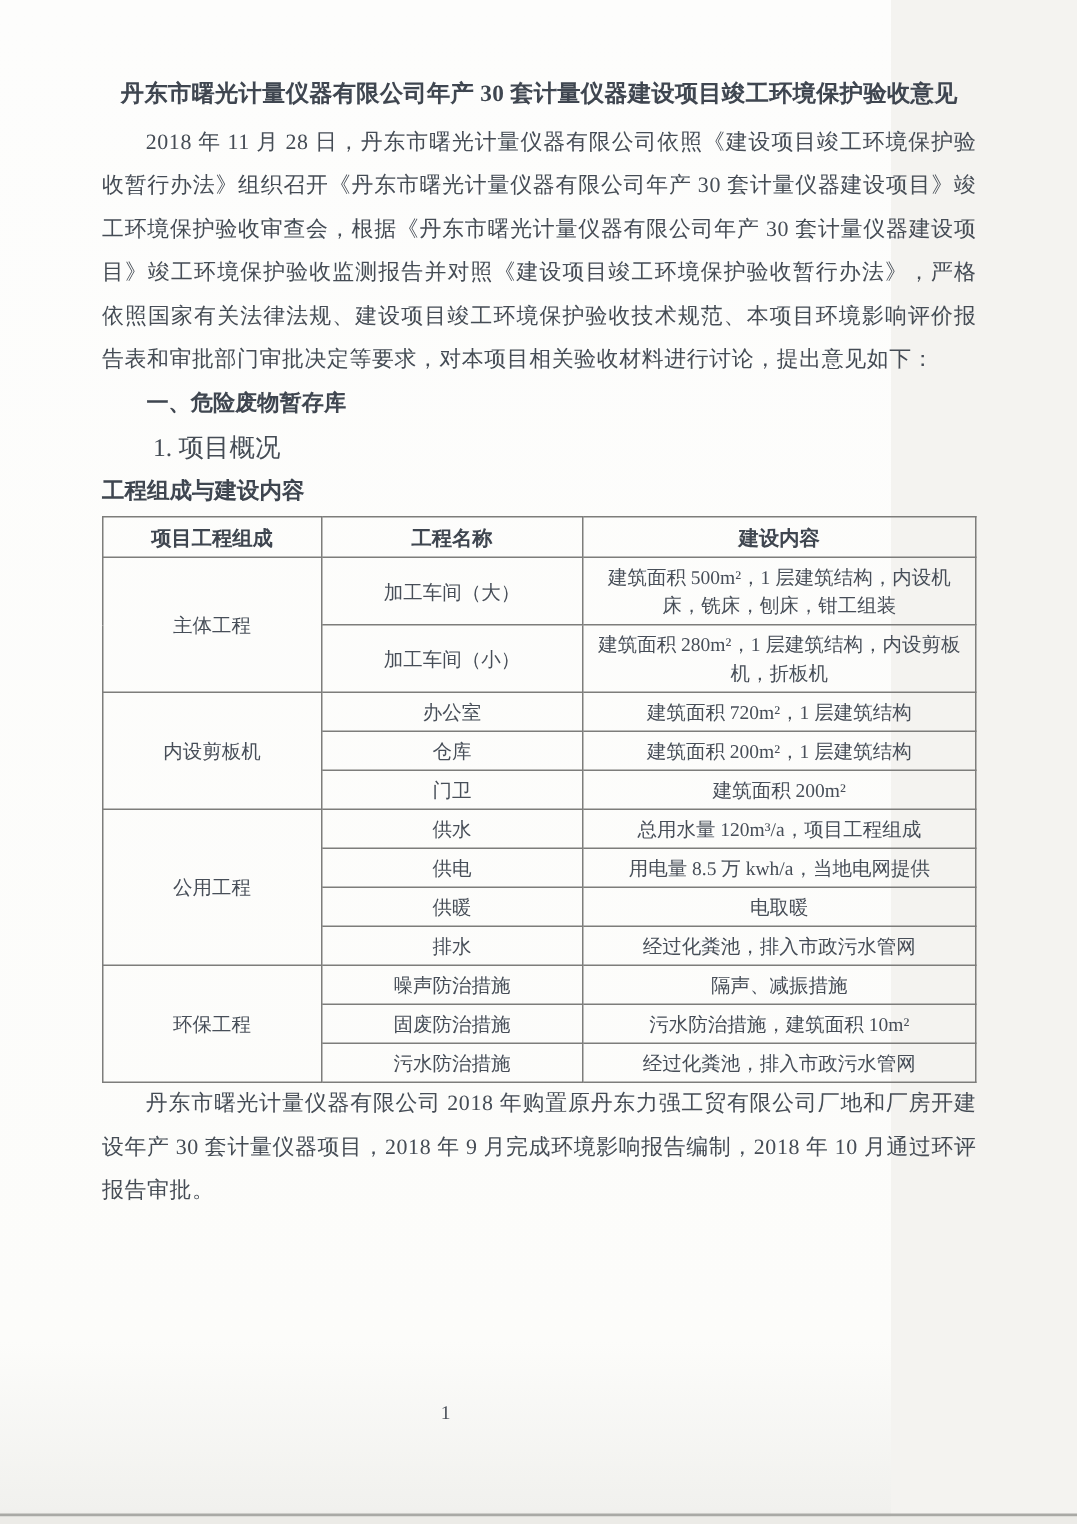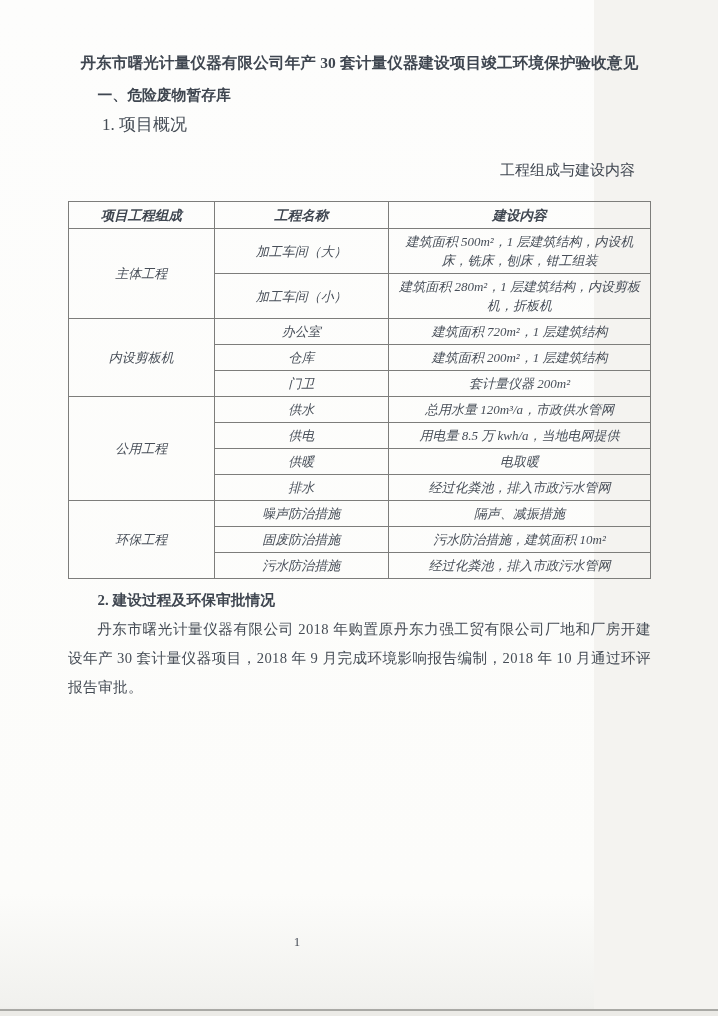--- a/index.html
+++ b/index.html
@@ -50,23 +50,23 @@
     color: #3f4650;
   }
   .sub-heading {
     margin: 0;
     font-size: 17px;
     line-height: 29px;
     font-weight: normal;
     text-indent: 2em;
   }
   .table-title {
-    margin: 16px;
-    text-align: right;
-    font-weight: normal;
+    margin: 0;
+    text-align: left;
+    font-weight: bold;
     font-size: 15px;
     line-height: 30px;
     color: #3f4650;
   }
   table.project-table {
     width: 100%;
     border-collapse: collapse;
     table-layout: fixed;
     margin-top: 1px;
   }
@@ -75,21 +75,20 @@
   table.project-table col.c3 { width: 45%; }
   table.project-table th,
   table.project-table td {
     border: 1px solid #7d7d7b;
     text-align: center;
     vertical-align: middle;
     font-size: 13px;
     line-height: 19px;
     padding: 2px 5px;
     color: #474e58;
-    font-style: italic;
   }
   table.project-table th {
     font-weight: bold;
     font-size: 13.5px;
     height: 22px;
     color: #3f4650;
   }
   table.project-table td.single { height: 21px; }
   table.project-table td.double { height: 40px; }
   .page-num {
@@ -121,20 +120,21 @@
   }
 </style>
 </head>
 <body>
 
 <div class="page">
   <div class="content">
 
     <h1 class="doc-title">丹东市曙光计量仪器有限公司年产 30 套计量仪器建设项目竣工环境保护验收意见</h1>
 
+    <p class="body-par">2018 年 11 月 28 日，丹东市曙光计量仪器有限公司依照《建设项目竣工环境保护验收暂行办法》组织召开《丹东市曙光计量仪器有限公司年产 30 套计量仪器建设项目》竣工环境保护验收审查会，根据《丹东市曙光计量仪器有限公司年产 30 套计量仪器建设项目》竣工环境保护验收监测报告并对照《建设项目竣工环境保护验收暂行办法》，严格依照国家有关法律法规、建设项目竣工环境保护验收技术规范、本项目环境影响评价报告表和审批部门审批决定等要求，对本项目相关验收材料进行讨论，提出意见如下：</p>
 
     <h2 class="sec-heading">一、危险废物暂存库</h2>
 
     <p class="sub-heading">1. 项目概况</p>
 
 
     <p class="table-title">工程组成与建设内容</p>
 
     <table class="project-table">
       <colgroup>
@@ -163,26 +163,26 @@
           <td rowspan="3">内设剪板机</td>
           <td class="single">办公室</td>
           <td class="single">建筑面积 720m²，1 层建筑结构</td>
         </tr>
         <tr>
           <td class="single">仓库</td>
           <td class="single">建筑面积 200m²，1 层建筑结构</td>
         </tr>
         <tr>
           <td class="single">门卫</td>
-          <td class="single">套计量仪器 200m²</td>
+          <td class="single">建筑面积 200m²</td>
         </tr>
         <tr>
           <td rowspan="4">公用工程</td>
           <td class="single">供水</td>
-          <td class="single">总用水量 120m³/a，市政供水管网</td>
+          <td class="single">总用水量 120m³/a，项目工程组成</td>
         </tr>
         <tr>
           <td class="single">供电</td>
           <td class="single">用电量 8.5 万 kwh/a，当地电网提供</td>
         </tr>
         <tr>
           <td class="single">供暖</td>
           <td class="single">电取暖</td>
         </tr>
         <tr>
@@ -198,21 +198,20 @@
           <td class="single">固废防治措施</td>
           <td class="single">污水防治措施，建筑面积 10m²</td>
         </tr>
         <tr>
           <td class="single">污水防治措施</td>
           <td class="single">经过化粪池，排入市政污水管网</td>
         </tr>
       </tbody>
     </table>
 
-    <h2 class="sec-heading" style="margin-top:7px;">2. 建设过程及环保审批情况</h2>
 
     <p class="body-par">丹东市曙光计量仪器有限公司 2018 年购置原丹东力强工贸有限公司厂地和厂房开建设年产 30 套计量仪器项目，2018 年 9 月完成环境影响报告编制，2018 年 10 月通过环评报告审批。</p>
 
 
   </div>
 
   <div class="page-num">1</div>
 
   <div class="scan-edge-line"></div>
   <div class="scan-edge-bottom"></div>

